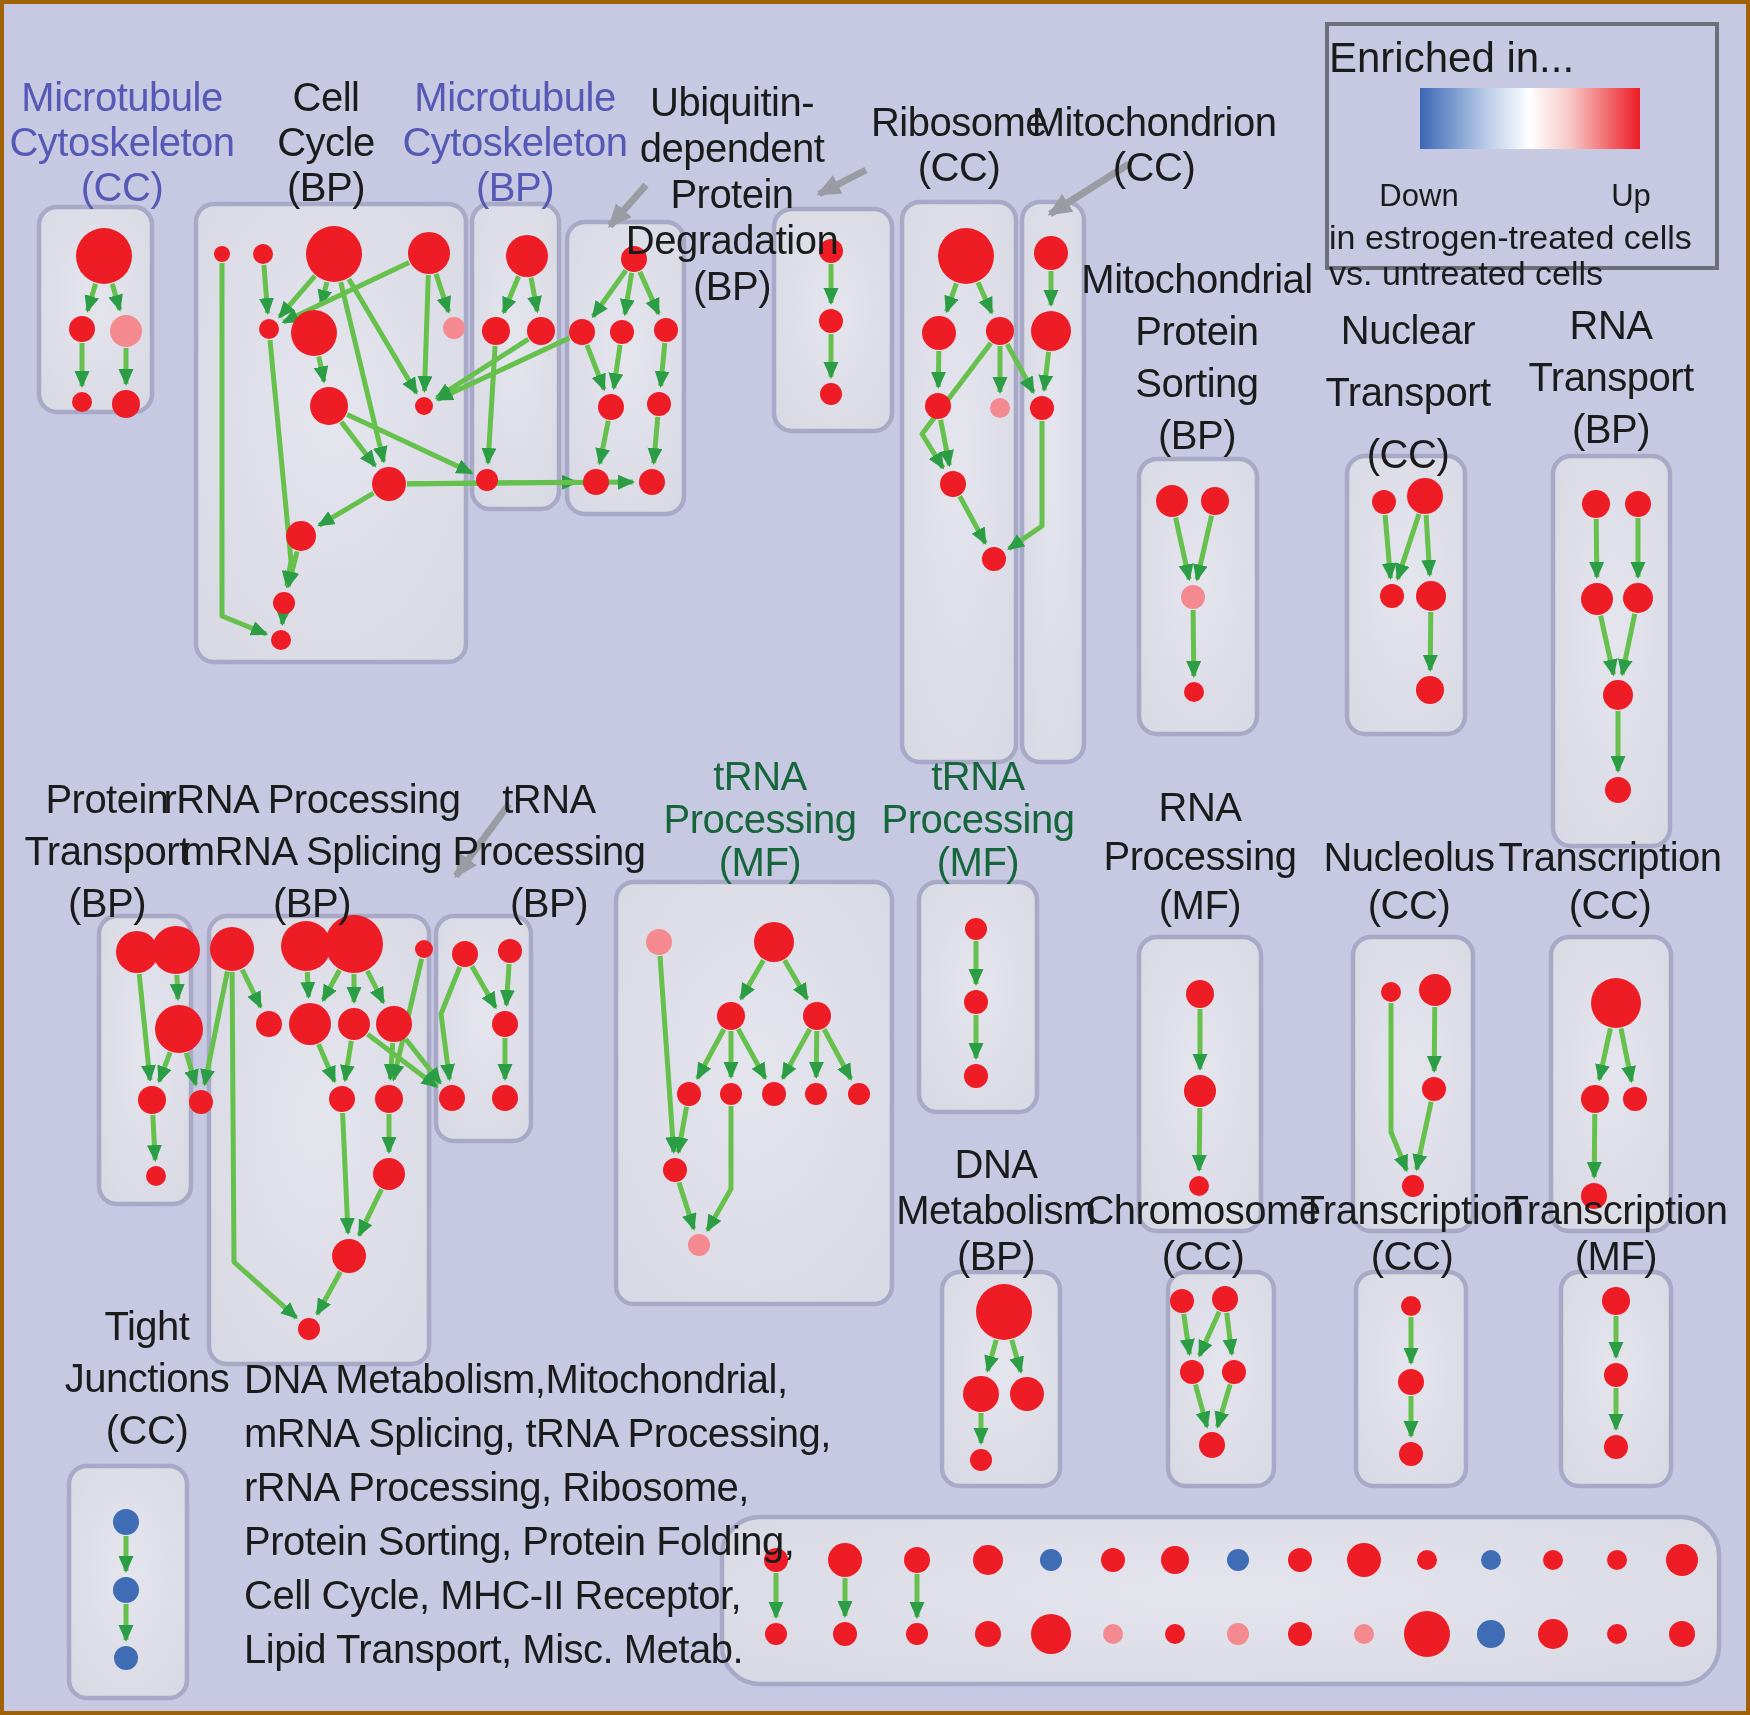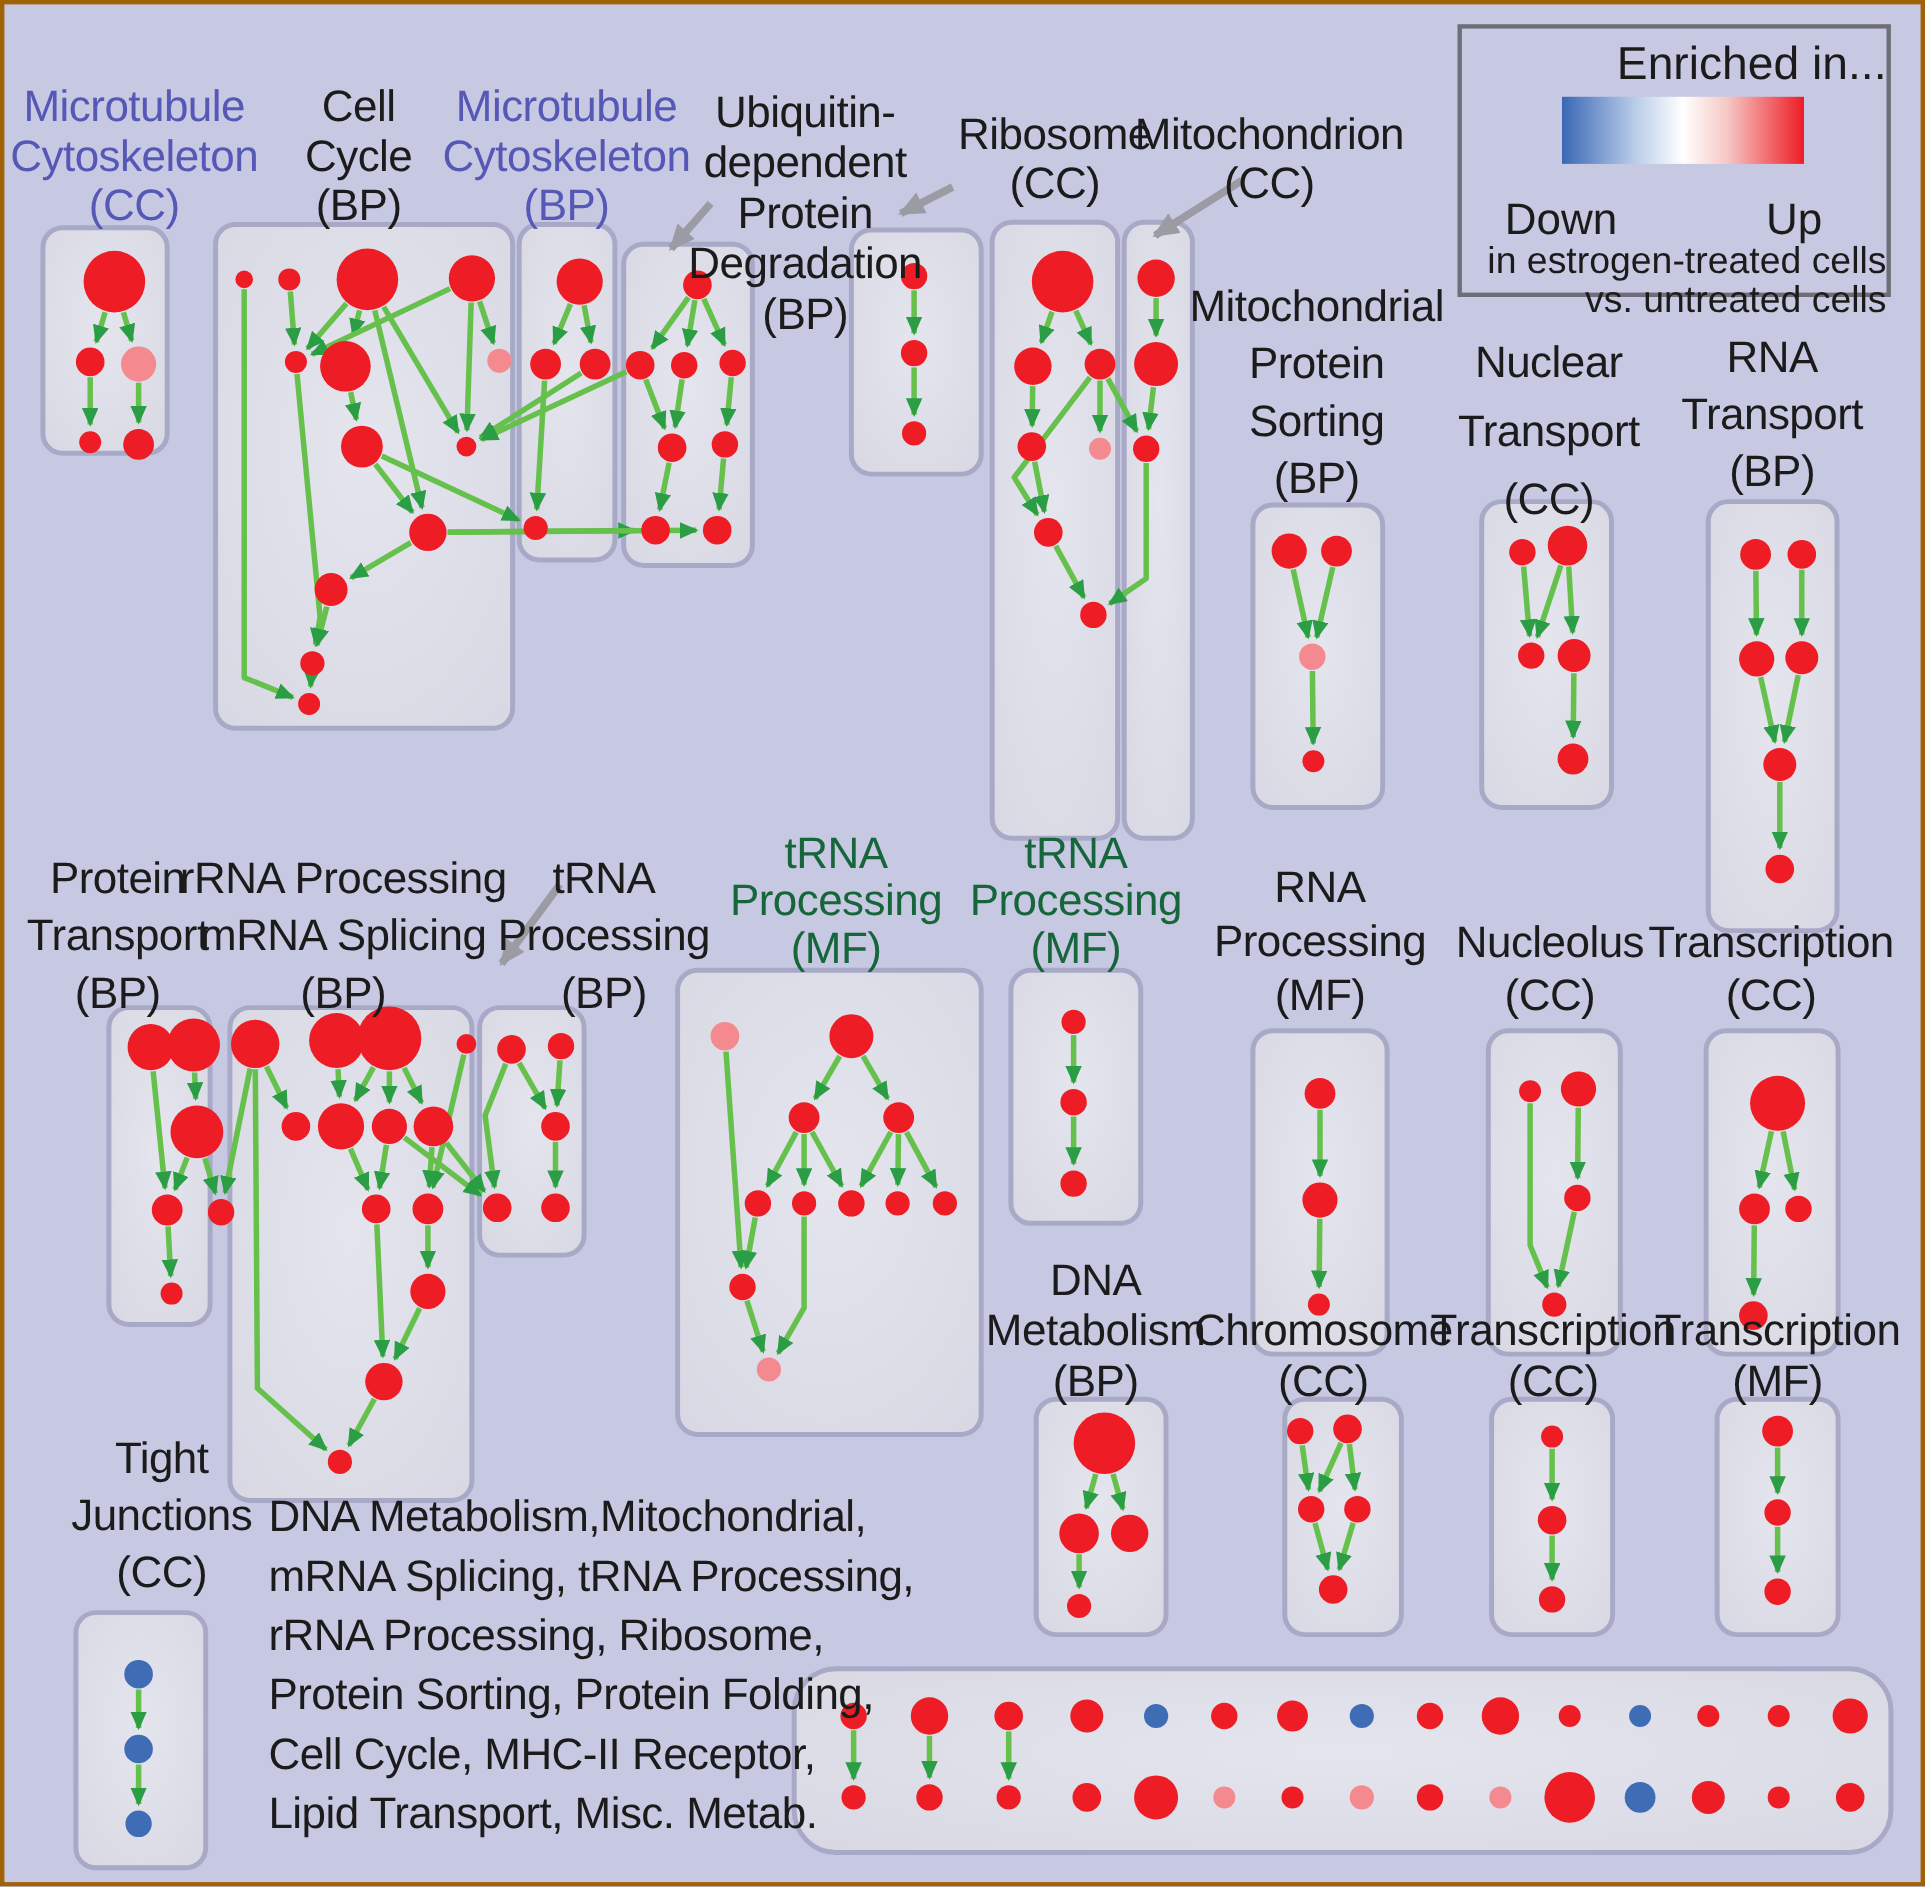--- a/index.html
+++ b/index.html
@@ -27,26 +27,26 @@
     white-space:pre-line;
     font-size:40px;
     line-height:54px;
     color:#1b1b1b;
     letter-spacing:-0.5px;
   }
   #legend{
     position:absolute;
     box-sizing:border-box;
     border:4px solid #6e6e78;
-    text-align:right;
+    text-align:left;
     color:#1b1b1b;
   }
   #legend .legend-title{font-size:42px;margin-top:8px;}
   #legend .legend-bar{position:absolute;}
-  #legend .legend-downup{position:absolute;font-size:40px;transform:translateX(-50%);}
+  #legend .legend-downup{position:absolute;font-size:31px;transform:translateX(-50%);}
   #legend .legend-caption{position:absolute;width:100%;font-size:34px;}
 </style>
 </head>
 <body>
 
 <div id="canvas">
   <svg id="net" width="1750" height="1715" viewBox="0 0 1750 1715">
       <defs>
         <radialGradient id="boxg" cx="0.5" cy="0.45" r="0.8">
           <stop offset="0" stop-color="#e5e5ee"></stop>

